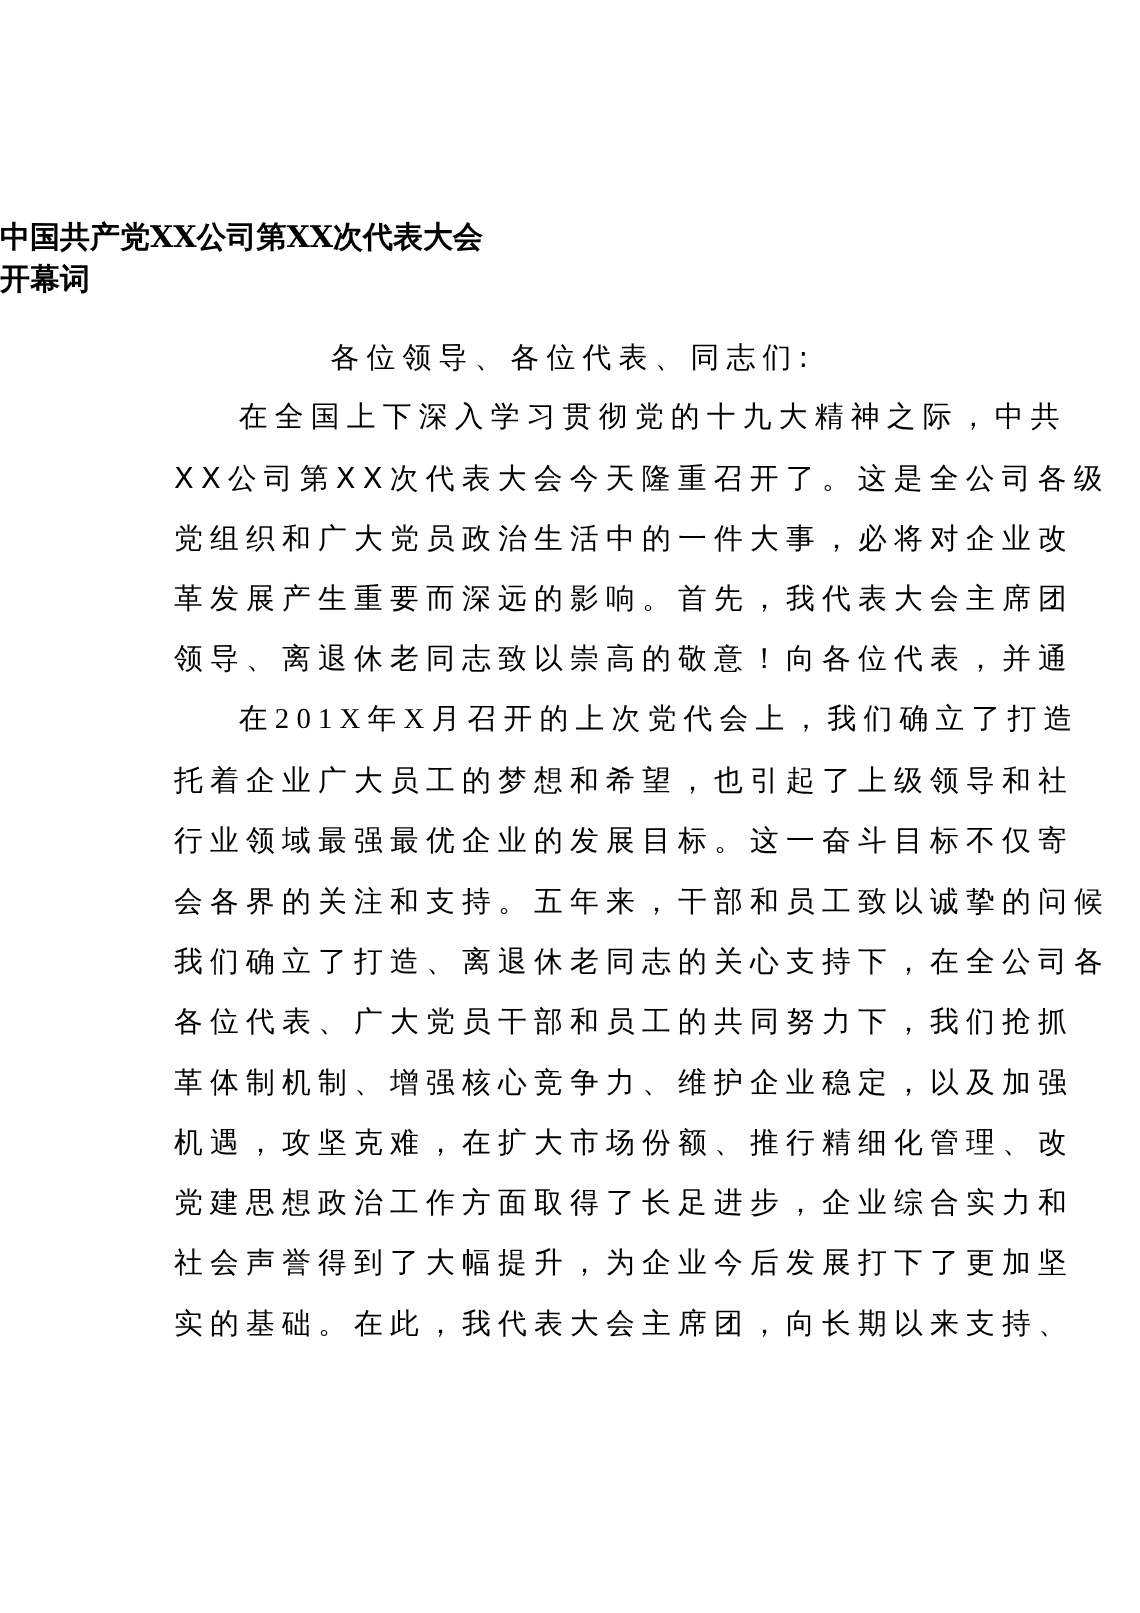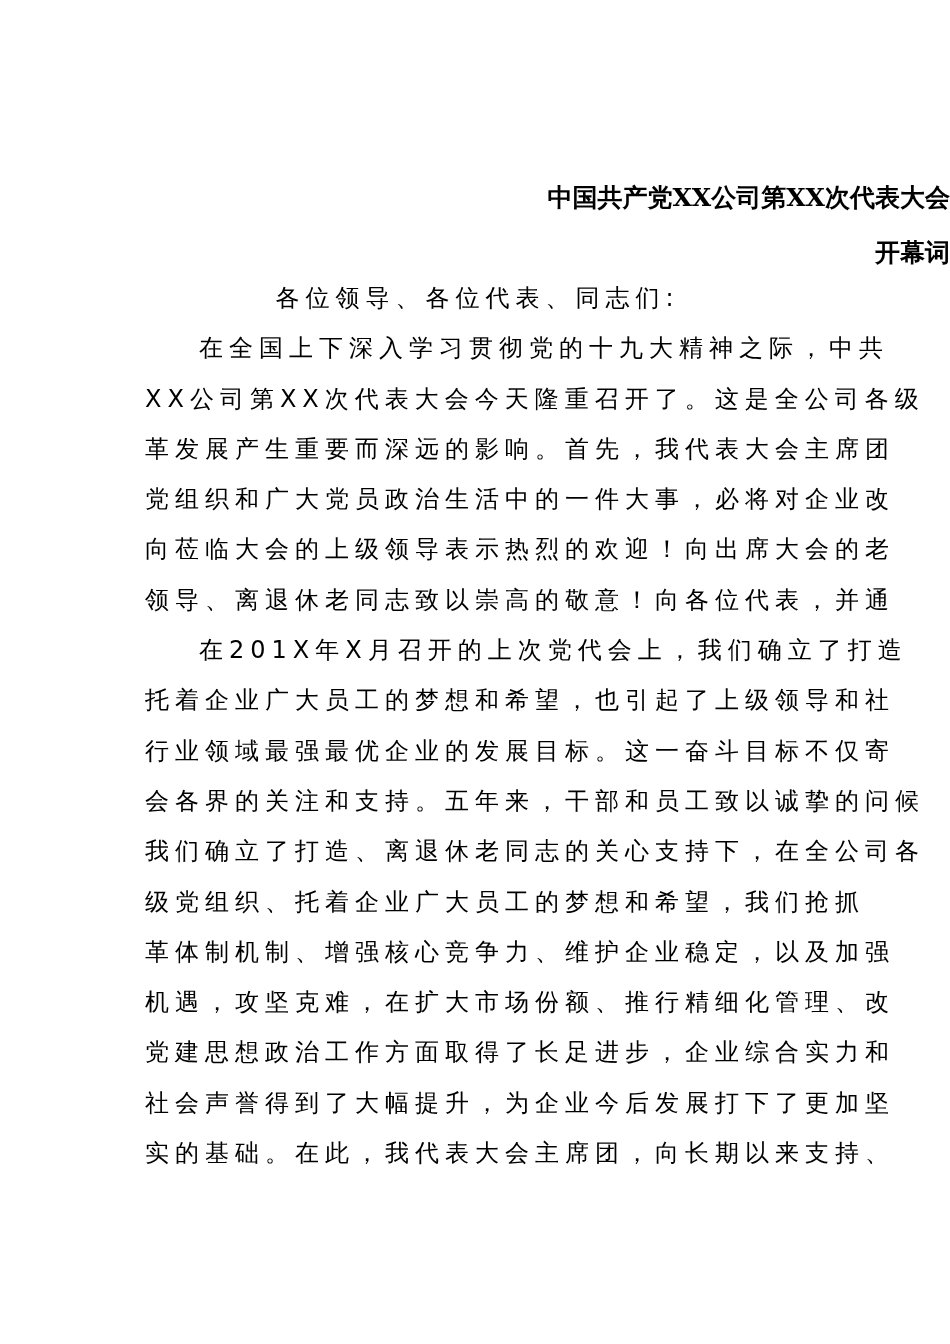--- a/index.html
+++ b/index.html
@@ -19,75 +19,74 @@
       left: 0;
       top: 0;
       width: 950px;
       height: 1344px;
       background: #ffffff;
     }
     .title {
       position: absolute;
       left: 0;
       width: 950px;
-      text-align: right;
+      text-align: left;
       font-family: "DejaVu Serif", "Liberation Serif", serif;
       font-weight: bold;
       font-size: 25px;
       line-height: 30px;
       letter-spacing: 0px;
       white-space: nowrap;
     }
     .title.main { top: 183px; }
-    .title.sub  { top: 238px; }
+    .title.sub  { top: 218px; }
     .body {
       position: absolute;
       left: 145px;
       top: 273px;
       width: 665px;
       font-family: "DejaVu Sans", "Liberation Sans", sans-serif;
       font-size: 24px;
       line-height: 50.3px;
       letter-spacing: 6px;
       text-align: center;
     }
     .line {
       display: block;
       white-space: nowrap;
       height: 50.3px;
       overflow: visible;
     }
-    .line.indent { padding-left: 54px; }
+    .line.indent { padding-left: 54px; font-family: Liberation Serif, serif; }
   </style>
 </head>
 <body>
 
 <div class="page">
   <div class="title main">中国共产党XX公司第XX次代表大会</div>
   <div class="title sub">开幕词</div>
 
   <div class="body">
     <span class="line">各位领导、各位代表、同志们:</span>
 
     <div>
       <span class="line indent">在全国上下深入学习贯彻党的十九大精神之际，中共</span>
       <span class="line">XX公司第XX次代表大会今天隆重召开了。这是全公司各级</span>
+      <span class="line">党组织和广大党员政治生活中的一件大事，必将对企业改</span>
       <span class="line">革发展产生重要而深远的影响。首先，我代表大会主席团</span>
-      <span class="line">党组织和广大党员政治生活中的一件大事，必将对企业改</span>
-      <span class="line">向莅临大会的上级领导表示热烈的欢迎！向出席大会的老</span>
       <span class="line">领导、离退休老同志致以崇高的敬意！向各位代表，并通</span>
     </div>
 
     <div>
       <span class="line indent">在201X年X月召开的上次党代会上，我们确立了打造</span>
       <span class="line">托着企业广大员工的梦想和希望，也引起了上级领导和社</span>
       <span class="line">行业领域最强最优企业的发展目标。这一奋斗目标不仅寄</span>
       <span class="line">会各界的关注和支持。五年来，干部和员工致以诚挚的问候</span>
       <span class="line">我们确立了打造、离退休老同志的关心支持下，在全公司各</span>
-      <span class="line">级党组织、托着企业广大员工的梦想和希望，我们抢抓</span>
+      <span class="line">各位代表、广大党员干部和员工的共同努力下，我们抢抓</span>
       <span class="line">革体制机制、增强核心竞争力、维护企业稳定，以及加强</span>
       <span class="line">机遇，攻坚克难，在扩大市场份额、推行精细化管理、改</span>
       <span class="line">党建思想政治工作方面取得了长足进步，企业综合实力和</span>
       <span class="line">社会声誉得到了大幅提升，为企业今后发展打下了更加坚</span>
       <span class="line">实的基础。在此，我代表大会主席团，向长期以来支持、</span>
     </div>
   </div>
 </div>
 
 </body></html>

